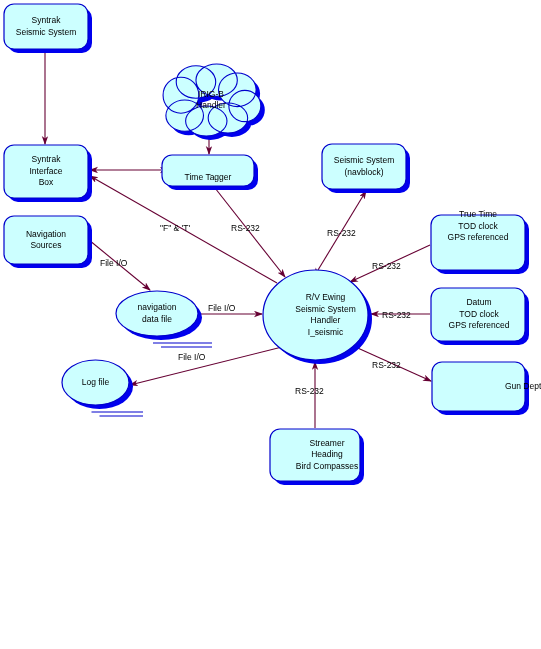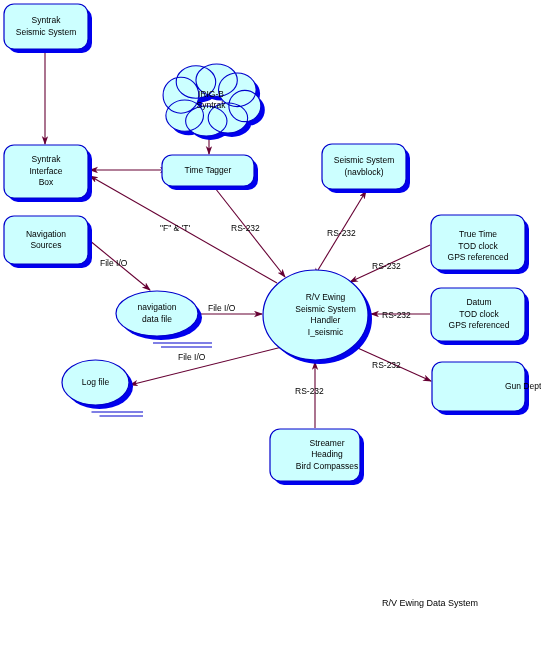--- a/index.html
+++ b/index.html
@@ -170,46 +170,45 @@
       <div class="edge-label" style="left: 372px; top: 261px;">RS-232</div>
       <div class="edge-label" style="left: 382px; top: 310px;">RS-232</div>
       <div class="edge-label" style="left: 372px; top: 360px;">RS-232</div>
       <div class="edge-label" style="left: 295px; top: 386px;">RS-232</div>
       <div class="edge-label" style="left: 100px; top: 258px;">File I/O</div>
       <div class="edge-label" style="left: 208px; top: 303px;">File I/O</div>
       <div class="edge-label" style="left: 178px; top: 352px;">File I/O</div>
       <div class="node-label" style="left: 4px; width: 84px; top: 15px;">Syntrak
 Seismic System</div>
       <div class="node-label" style="left: 164px; width: 94px; top: 88.5px;">IRIG-B
-Syntrak</div>
+Handler</div>
       <div class="node-label" style="left: 4px; width: 84px; top: 154.25px;">Syntrak
 Interface
 Box</div>
-      <div class="node-label" style="left: 162px; width: 92px; top: 165px;">Time Tagger</div>
+      <div class="node-label" style="left: 162px; width: 92px; top: 172px;">Time Tagger</div>
       <div class="node-label" style="left: 322px; width: 84px; top: 155px;">Seismic System
 (navblock)</div>
       <div class="node-label" style="left: 4px; width: 84px; top: 228.5px;">Navigation
 Sources</div>
-      <div class="node-label" style="left: 431px; width: 94px; top: 229px;">True Time
+      <div class="node-label" style="left: 431px; width: 94px; top: 209px;">True Time
 TOD clock
 GPS referenced</div>
       <div class="node-label" style="left: 116px; width: 82px; top: 302px;">navigation
 data file</div>
       <div class="node-label" style="left: 263px; width: 125px; top: 292px;">R/V Ewing
 Seismic System
 Handler
 I_seismic</div>
       <div class="node-label" style="left: 431px; width: 96px; top: 297.25px;">Datum
 TOD clock
 GPS referenced</div>
       <div class="node-label" style="left: 62px; width: 67px; top: 376.75px;">Log file</div>
       <div class="node-label" style="left: 432px; width: 93px; top: 380.75px; margin-left: 47px;">Gun Depth</div>
       <div class="node-label" style="left: 270px; width: 114px; top: 437.75px;">Streamer
 Heading
 Bird Compasses</div>
     </div>
 
   <div class="caption" style="left:330px; top:572px; width:200px;">
-    <div>R/V Ewing Data System</div>
     
     
   </div>
 </div>
 
 </body></html>

